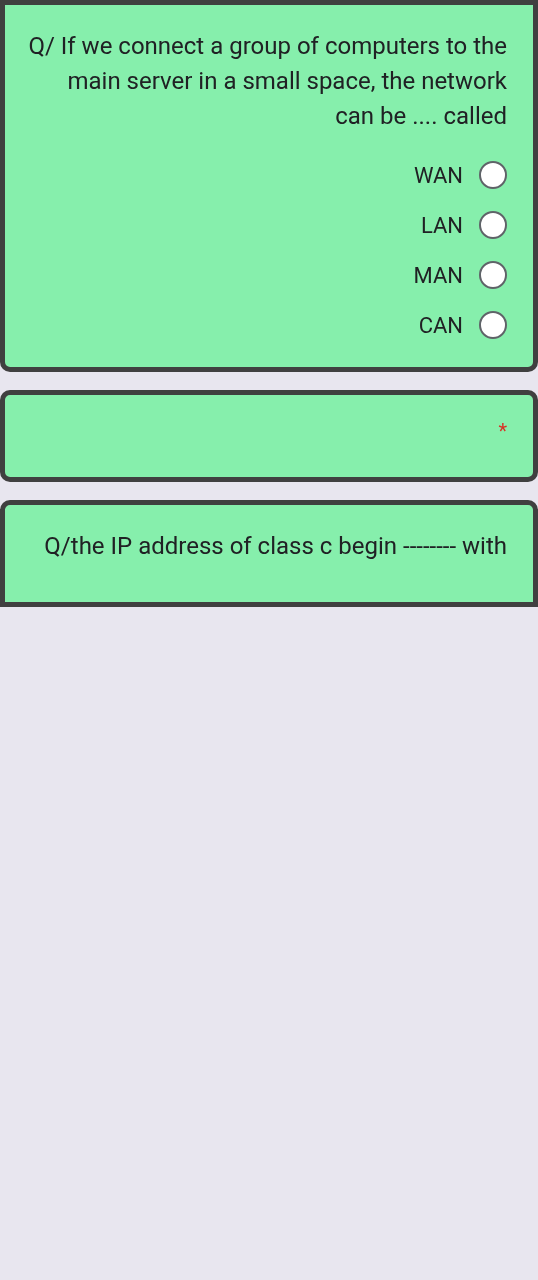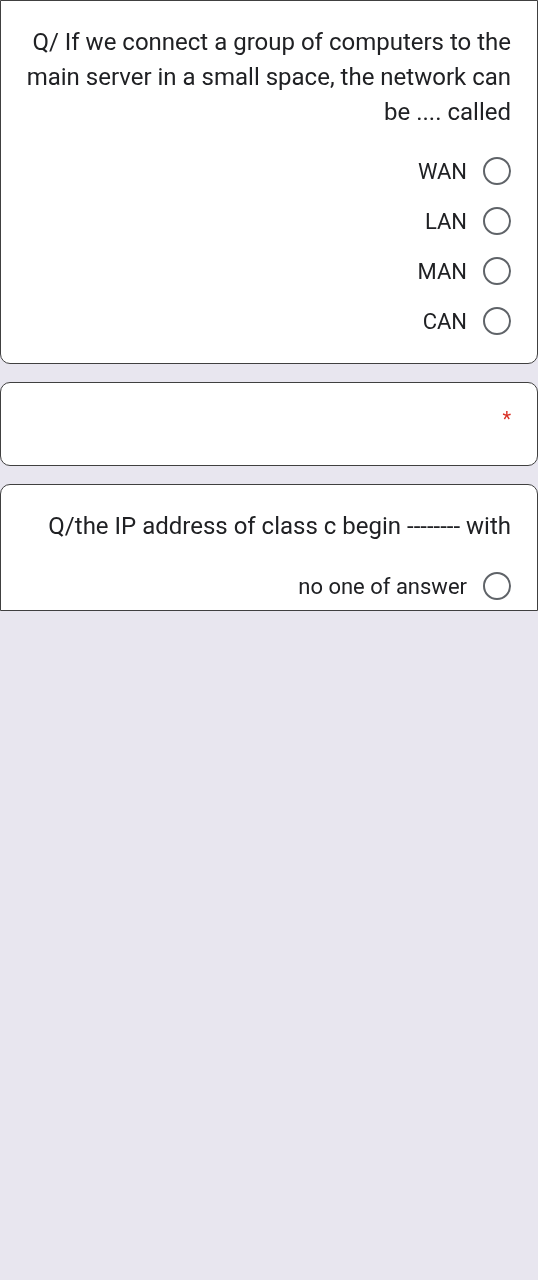--- a/index.html
+++ b/index.html
@@ -4,25 +4,25 @@
 <style>
   * { box-sizing: border-box; }
   html, body {
     margin: 0;
     padding: 0;
     width: 538px;
     background: #e8e6ef;
     font-family: 'Google Sans', Roboto, Arial, sans-serif;
   }
   .card {
-    background: #ffffff;
+    background: #86efac;
     border-radius: 10px;
     margin: 0 0 18px 0;
     padding: 24px 26px 28px 23px;
-    border: 1px solid #404040;
+    border: 5px solid #404040;
   }
   .card.first { border-top-left-radius: 0; border-top-right-radius: 0; }
   .question {
     font-size: 24px;
     color: #202124;
     text-align: right;
     line-height: 1.45;
     margin-bottom: 28px;
     font-weight: 400;
   }
@@ -90,18 +90,14 @@
 
 <div class="card middle">
   <div class="question-wrap">
     <div class="required">*</div>
   </div>
 </div>
 
 <div class="card last">
   <div class="question">Q/the IP  address of class c  begin -------- with</div>
   <div class="options">
-    <div class="option">
-      <span class="option-label">no one of answer</span>
-      <span class="radio"></span>
-    </div>
   </div>
 </div>
 
 </body></html>

